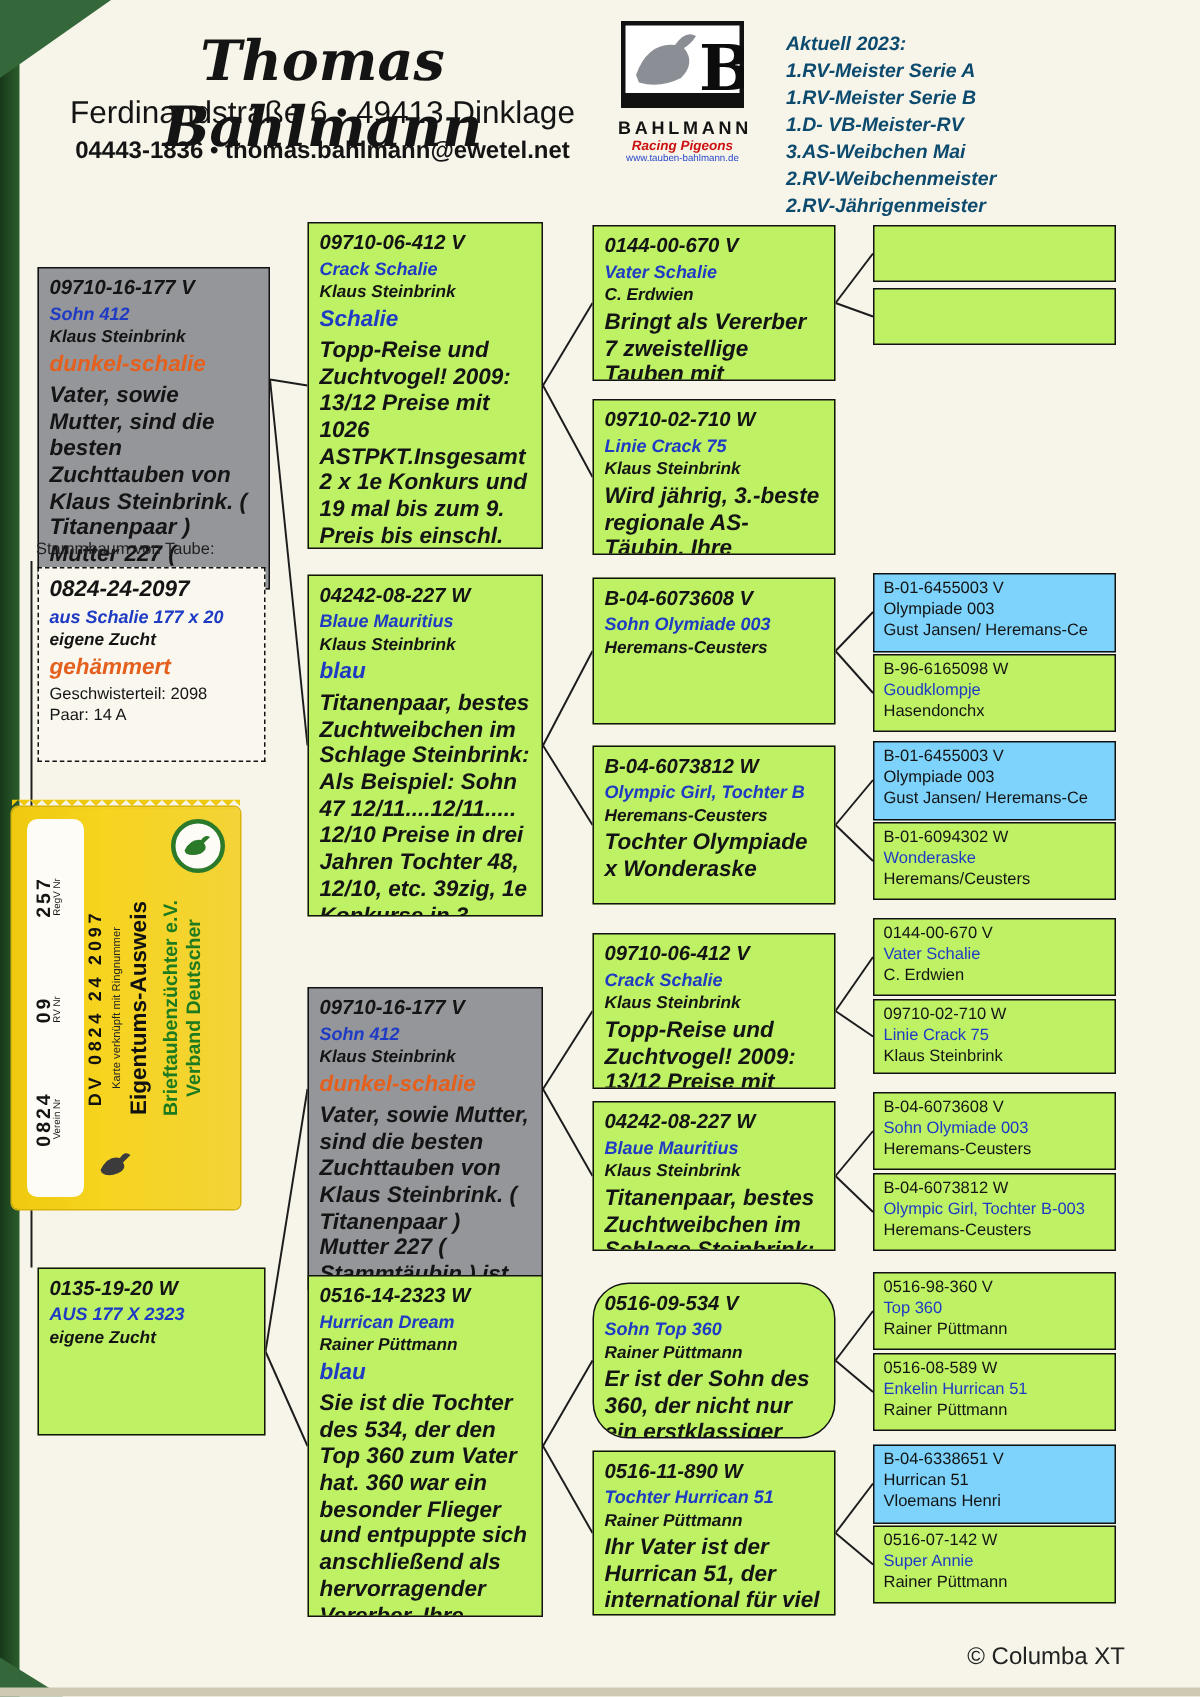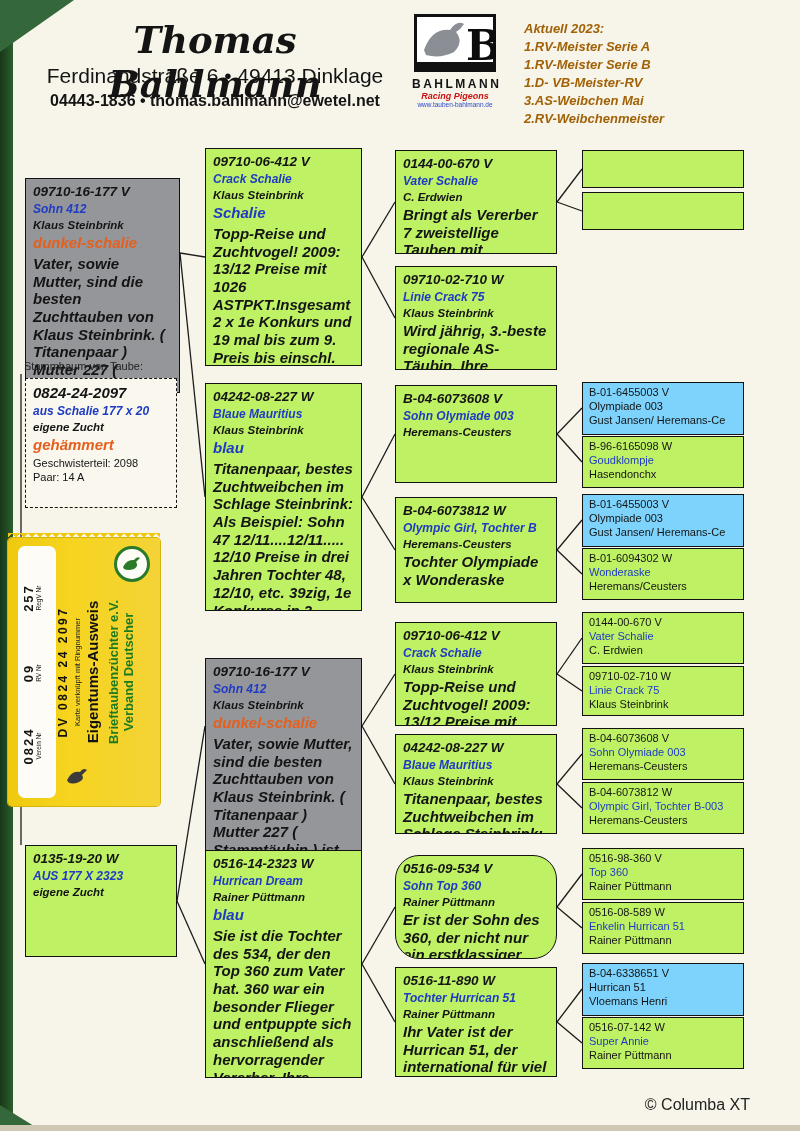--- a/index.html
+++ b/index.html
@@ -17,21 +17,21 @@
   
   .owner-name{position:absolute;left:30px;top:18px;width:370px;text-align:center;
       font-family:"DejaVu Serif",serif;font-style:italic;font-weight:bold;font-size:37px;}
   .owner-address{position:absolute;left:20px;top:64px;width:390px;text-align:center;font-size:21px;}
   .owner-contact{position:absolute;left:20px;top:92px;width:390px;text-align:center;
       font-size:16px;font-weight:bold;}
   .logo{position:absolute;left:412px;top:14px;width:86px;text-align:center;}
   .logo-brand{font-weight:bold;font-size:12px;letter-spacing:2.5px;margin-top:1px;}
   .logo-tag{color:#cc1111;font-style:italic;font-size:9px;font-weight:bold;}
   .logo-web{color:#2a49cc;font-size:6.5px;}
-  .achv{position:absolute;left:524px;top:20px;width:230px;color:#a16207;
+  .achv{position:absolute;left:524px;top:20px;width:230px;color:#0c4a6e;
       font-weight:bold;font-style:italic;font-size:13px;line-height:18px;}
 
   
   .pbox{position:absolute;background:#bef264;border:1.6px solid #121212;
         padding:5px 7px;overflow:hidden;box-sizing:border-box;font-size:11px;}
   .pbox .ring{font-weight:bold;font-style:italic;font-size:13.5px;margin-bottom:3px;}
   .pbox .bname{color:#1f3bc4;font-weight:bold;font-style:italic;font-size:12px;margin-bottom:3px;}
   .pbox .breeder{font-weight:bold;font-style:italic;font-size:11.5px;margin-bottom:3px;}
   .pbox .bcolor{font-style:italic;font-weight:bold;font-size:15px;margin-bottom:4px;}
   .c-blue{color:#1f3bc4;}
@@ -138,20 +138,21 @@
   <div class="logo-web">www.tauben-bahlmann.de</div>
 </div>
 
 <div class="achv">
   <div>Aktuell 2023:</div>
   <div>1.RV-Meister Serie A</div>
   <div>1.RV-Meister Serie B</div>
   <div>1.D- VB-Meister-RV</div>
   <div>3.AS-Weibchen Mai</div>
   <div>2.RV-Weibchenmeister</div>
+  <div>2.RV-Jährigenmeister</div>
 </div>
 
 <div class="pbox gray" style="left:25px;top:145px;width:155px;height:215px;">
   <div class="ring">09710-16-177 V</div>
   <div class="bname">Sohn 412</div>
   <div class="breeder">Klaus Steinbrink</div>
   <div class="bcolor c-orange">dunkel-schalie</div>
   <div class="body">Vater, sowie Mutter, sind die besten Zuchttauben von Klaus Steinbrink. ( Titanenpaar ) Mutter 227 ( Stammtäubin ) ist Mutter und Großmutter von 39 Kindern mit einem 1 e Konkurs!</div>
 </div>
 

